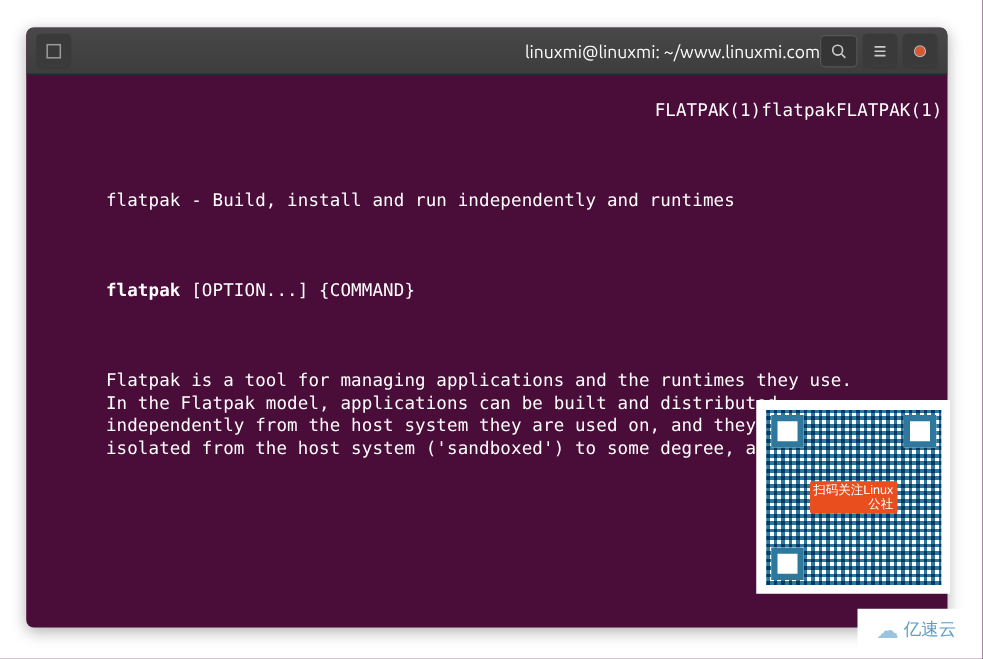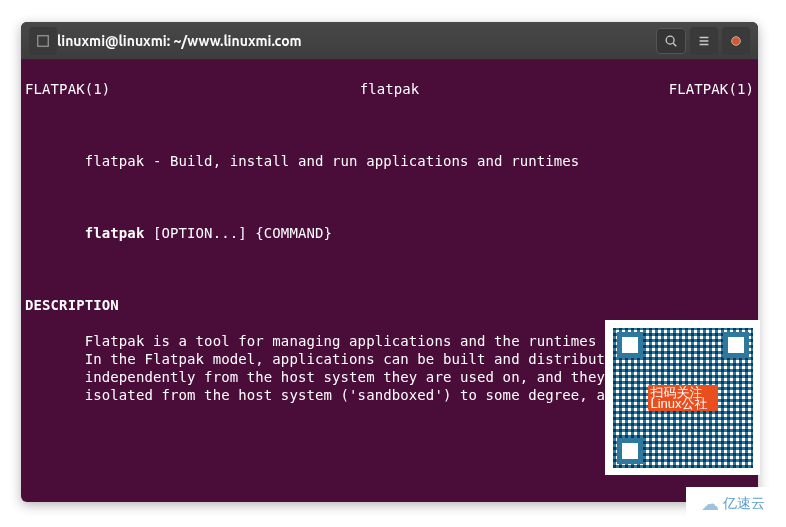--- a/index.html
+++ b/index.html
@@ -34,25 +34,25 @@
       padding: 0 8px;
       border-bottom: 1px solid #2a2a2a;
     }
     .tb-left, .tb-right {
       display: flex;
       align-items: center;
       gap: 4px;
     }
     .tb-center {
       flex: 1;
-      text-align: left;
+      text-align: right;
       color: #fdfcfc;
       font-family: "Ubuntu", sans-serif;
       font-size: 14px;
-      font-weight: bold;
+      font-weight: normal;
     }
     .tb-btn {
       width: 28px;
       height: 28px;
       background: #3a3a3a;
       border-radius: 4px;
       display: flex;
       align-items: center;
       justify-content: center;
       color: #aaa;
@@ -73,21 +73,21 @@
       padding: 2px 4px;
       font-size: 14px;
       line-height: 18px;
       color: #ffffff;
       font-family: "DejaVu Sans Mono", "Liberation Mono", monospace;
       letter-spacing: 0.1px;
       white-space: pre;
     }
     .header-line {
       display: flex;
-      justify-content: space-between;
+      justify-content: flex-end;
     }
     .bold {
       font-weight: bold;
     }
     .para {
       white-space: pre-wrap;
     }
     .qr-overlay {
       position: absolute;
       right: 26px;
@@ -120,24 +120,24 @@
     .qr-corner.tl { top: 4px; left: 4px; }
     .qr-corner.tr { top: 4px; right: 4px; }
     .qr-corner.bl { bottom: 4px; left: 4px; }
     .qr-center {
       position: absolute;
       top: 50%;
       left: 50%;
       transform: translate(-50%, -50%);
       background: #e94f1e;
       color: #fff;
-      font-size: 13px;
+      font-size: 10px;
       padding: 2px 3px;
       font-family: sans-serif;
-      text-align: left;
+      text-align: right;
       line-height: 11px;
       border-radius: 2px;
     }
     .watermark {
       position: absolute;
       right: 6px;
       bottom: 6px;
       width: 94px;
       height: 34px;
       background: #fff;
@@ -185,25 +185,24 @@
         <svg viewBox="0 0 16 16">
             <circle cx="8" cy="8" r="5" fill="#d95730"></circle>
           </svg>
       </div>
     </div>
   </div>
 
   <div class="terminal-content">
 <div class="header-line"><span>FLATPAK(1)</span><span>flatpak</span><span>FLATPAK(1)</span></div>
 <div>&nbsp;</div>
-<div>       flatpak - Build, install and run applications and runtimes</div>
+<div>       flatpak - Build, install and run independently and runtimes</div>
 <div>&nbsp;</div>
 <div>       <span class="bold">flatpak</span><span> [OPTION...] {COMMAND}</span></div>
 <div>&nbsp;</div>
-<div class="bold">DESCRIPTION</div>
 <div class="para">       Flatpak is a tool for managing applications and the runtimes they use.
        In the Flatpak model, applications can be built and distributed
        independently from the host system they are used on, and they are
        isolated from the host system ('sandboxed') to some degree, at runtime.</div>
 <div>&nbsp;</div>
 
 
 
 
   </div>

